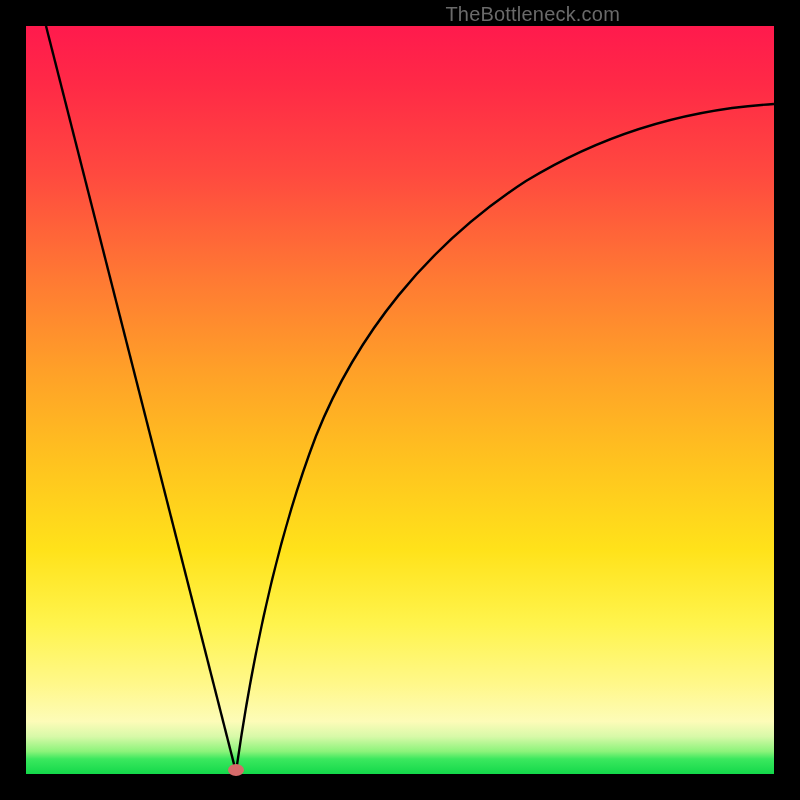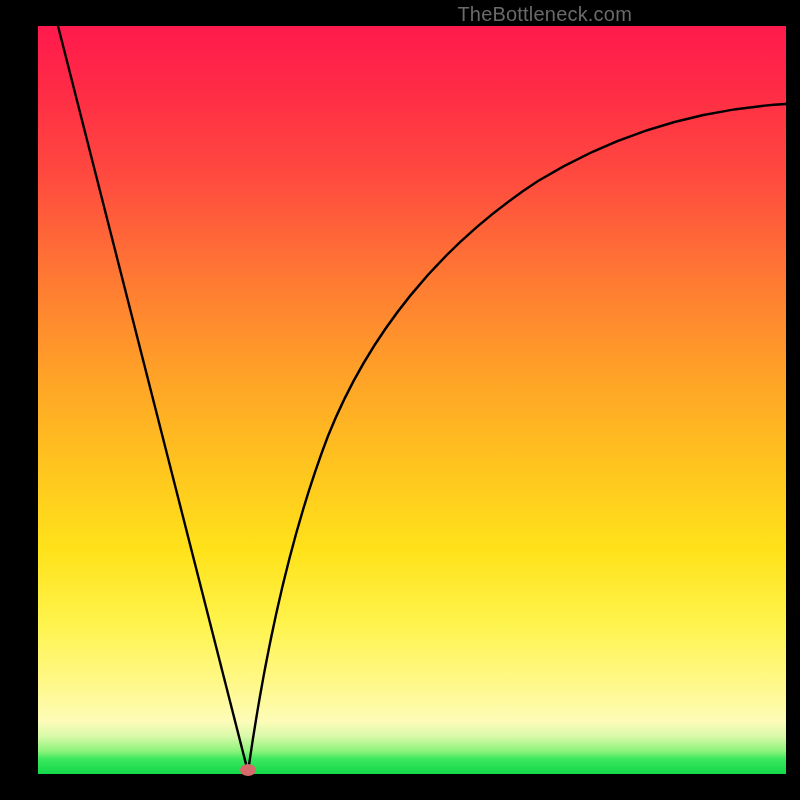--- a/index.html
+++ b/index.html
@@ -9,21 +9,20 @@
     height: 800px;
     overflow: hidden;
     background: #000;
     font-family: Arial, Helvetica, sans-serif;
   }
   .frame {
     position: relative;
     width: 632px;
     height: 800px;
     background: #000;
-    margin-left: 12px;
   }
   .plot {
     position: absolute;
     left: 26px;
     top: 26px;
     width: 748px;
     height: 748px;
     
     background: linear-gradient(
       to bottom,

